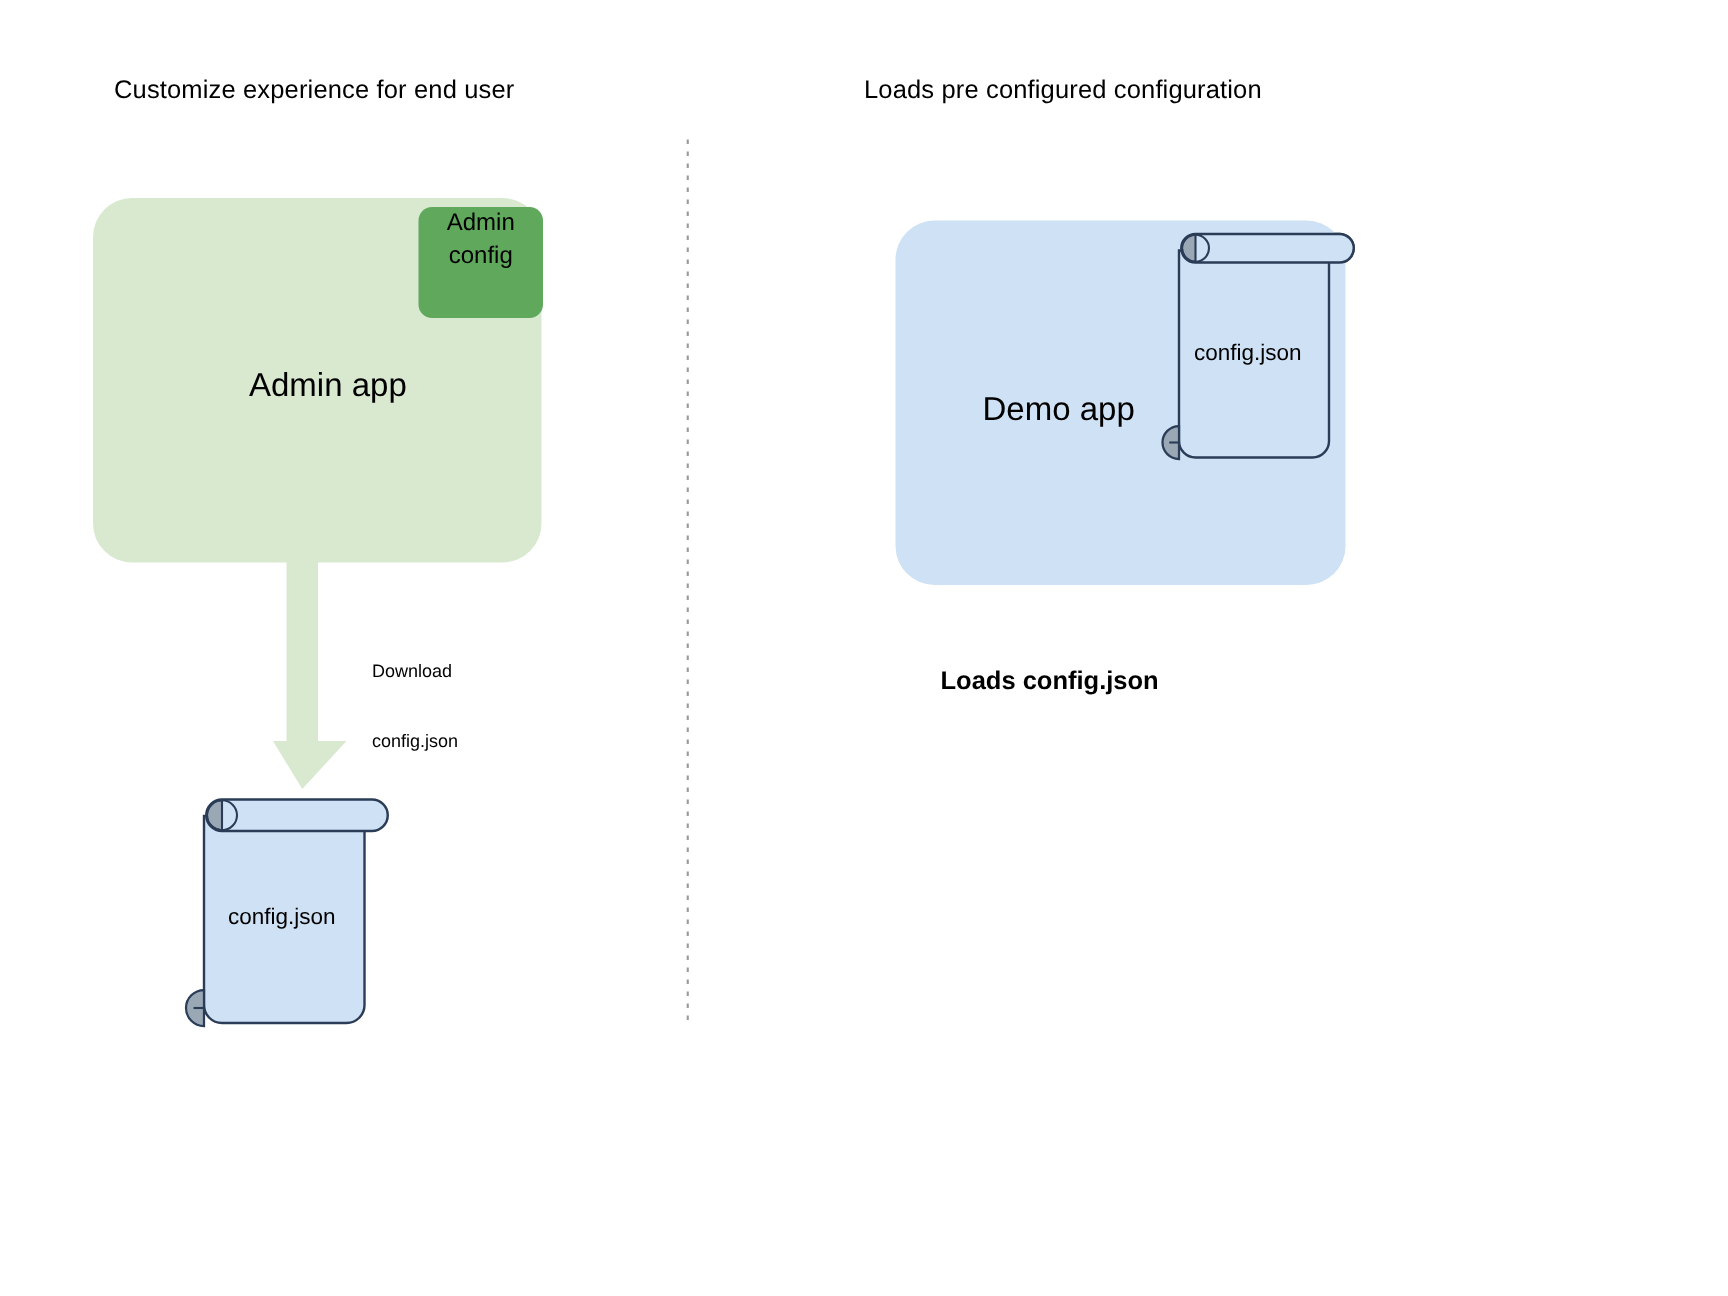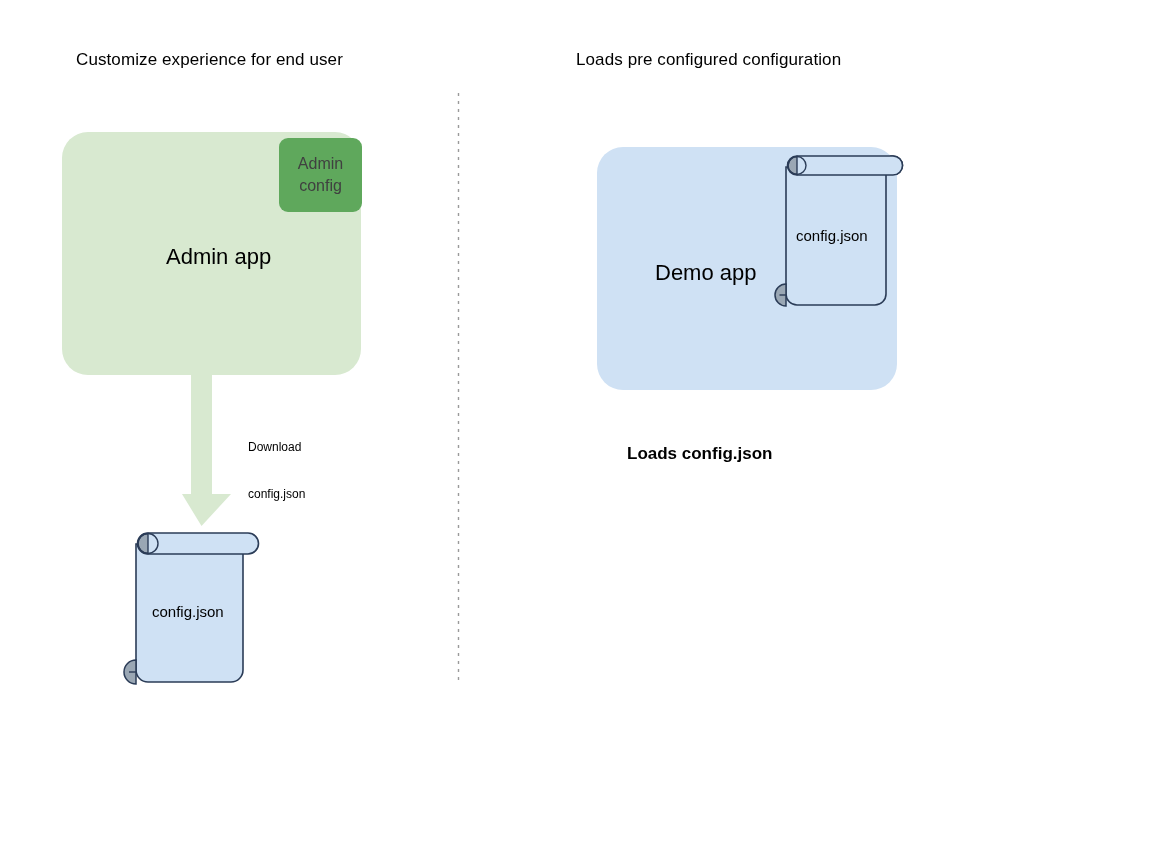--- a/index.html
+++ b/index.html
@@ -56,25 +56,24 @@
     background: #5fa85c;
     border-radius: 9px;
   }
   #admin-panel-label {
     position: absolute;
     left: 0; top: 0;
     width: 83px; height: 74px;
     display: flex;
     flex-direction: column;
     align-items: center;
-    justify-content: center;
     font-size: 16px;
     line-height: 1.35;
     text-align: center;
-    color: #404040;
+    color: #000000;
   }
 
   
   #arrow-label {
     left: 248px; top: 408px;
     font-size: 12px;
     line-height: 1.32;
   }
 
   

